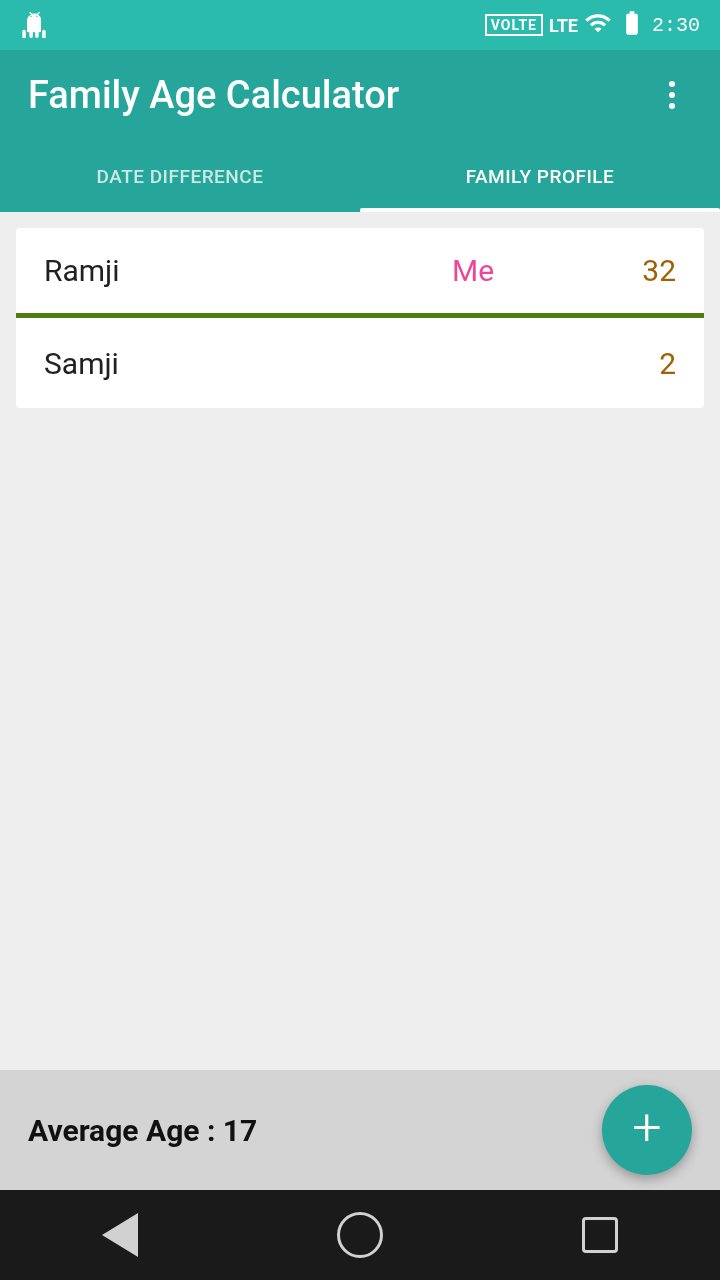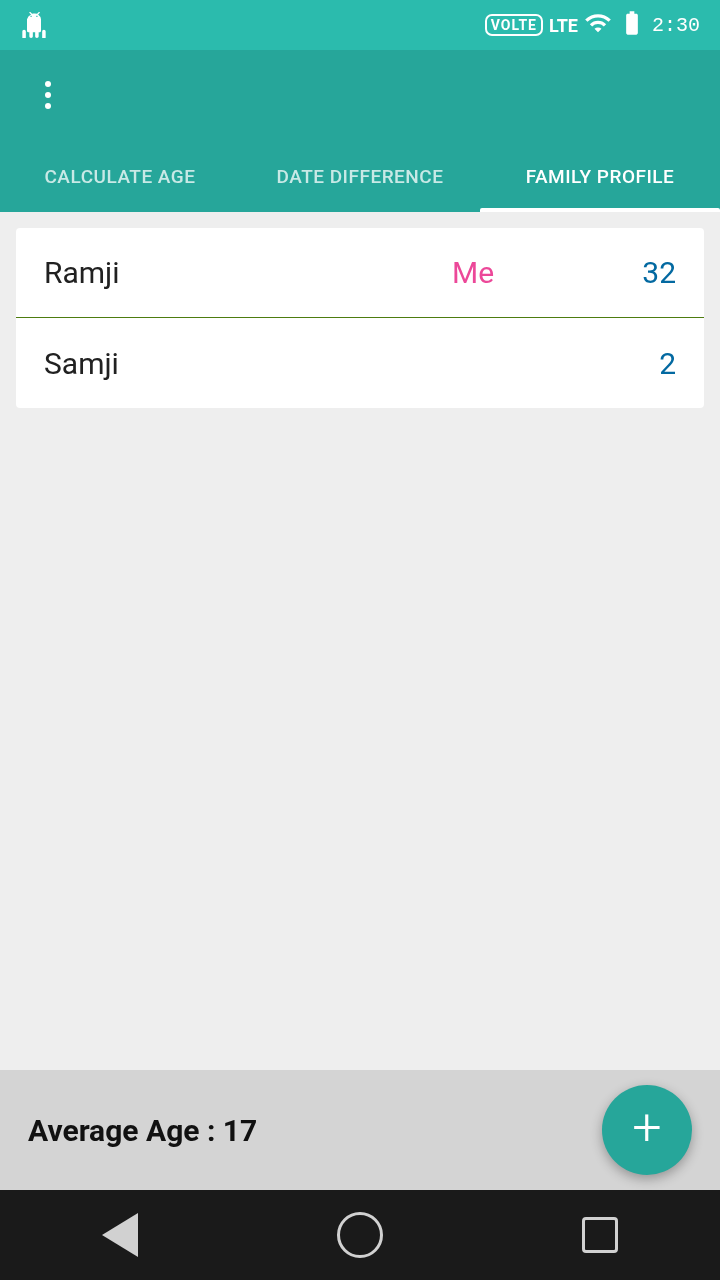--- a/index.html
+++ b/index.html
@@ -37,21 +37,21 @@
     .status-bar-right {
       display: flex;
       align-items: center;
       gap: 6px;
       color: white;
       font-size: 22px;
       font-weight: 500;
     }
     .volte-badge {
       border: 2px solid white;
-      border-radius: 7px;
+      border-radius: 0;
       font-size: 14px;
       padding: 1px 4px;
       font-weight: bold;
       letter-spacing: 1px;
     }
 
     
     .app-bar {
       background: #26a69a;
       height: 90px;
@@ -130,21 +130,21 @@
       overflow: hidden;
     }
 
     
     .family-row {
       background: white;
       display: flex;
       align-items: center;
       padding: 0 28px;
       height: 90px;
-      border-bottom: 1px solid #4d7c0f;
+      border-bottom: 5px solid #4d7c0f;
       cursor: pointer;
     }
     .family-row:first-child {
       border-radius: 4px 4px 0 0;
     }
     .family-row:last-child {
       border-radius: 0 0 4px 4px;
       border-bottom: none;
     }
     .member-name {
@@ -153,21 +153,21 @@
       flex: 1;
     }
     .member-relation {
       font-size: 30px;
       color: #ec4899;
       flex: 1;
       text-align: center;
     }
     .member-age {
       font-size: 30px;
-      color: #0369a1;
+      color: #a16207;
       min-width: 60px;
       text-align: right;
     }
 
     
     .bottom-bar {
       background: #d4d4d4;
       height: 120px;
       display: flex;
       align-items: center;
@@ -264,31 +264,29 @@
     <span>
       <svg width="28" height="28" viewBox="0 0 24 24" fill="white">
           <path d="M15.67 4H14V2h-4v2H8.33C7.6 4 7 4.6 7 5.33v15.33C7 21.4 7.6 22 8.33 22h7.33c.74 0 1.34-.6 1.34-1.33V5.33C17 4.6 16.4 4 15.67 4z"></path>
         </svg>
     </span>
     <span style="font-size:20px;font-weight:500;font-family:Liberation Mono, monospace;">2:30</span>
   </div>
 </div>
 
 <div class="app-bar">
+  <span class="app-title">Family Age Calculator</span>
   <div class="more-icon">
     <div class="more-dot"></div>
     <div class="more-dot"></div>
     <div class="more-dot"></div>
   </div>
 </div>
 
 <div class="tabs">
-  <div class="tab">
-    <span>CALCULATE AGE</span>
-  </div>
   <div class="tab">
     <span>DATE DIFFERENCE</span>
   </div>
   <div class="tab active">
     <span>FAMILY PROFILE</span>
   </div>
 </div>
 
 <div class="content">
   <div id="family-list">

